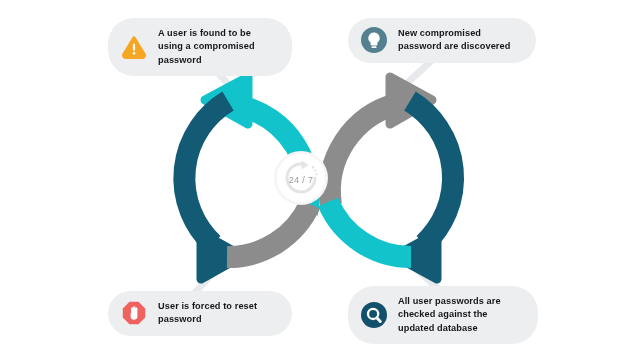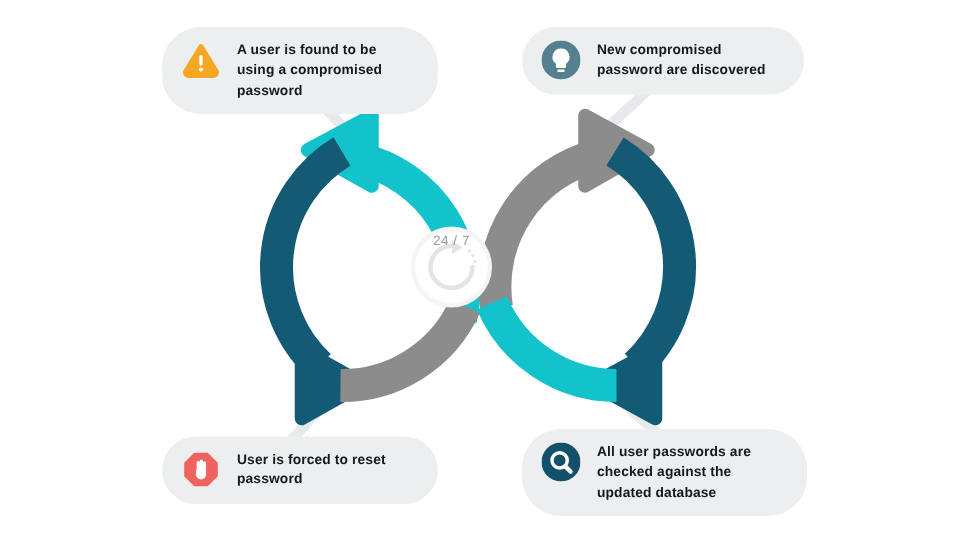--- a/index.html
+++ b/index.html
@@ -17,20 +17,21 @@
   #diagram-svg {
     position: absolute;
     left: 0; top: 0;
     width: 640px; height: 356px;
   }
 
   
   .callout {
     position: absolute;
     display: flex;
+    align-items: center;
     gap: 11px;
     background: #edeef0;
     border-radius: 26px;
     padding: 9px 16px 9px 13px;
     z-index: 5;
   }
   .callout-text {
     font-size: 9.2px;
     font-weight: bold;
     line-height: 1.45;
@@ -51,20 +52,21 @@
   #callout-bottom-right { left: 348px; top: 286px; width: 190px; }
 
   
   #center-badge {
     position: absolute;
     left: 275px; top: 152px;
     width: 52px; height: 52px;
     border-radius: 50%;
     background: #ffffff;
     display: flex;
+    align-items: center;
     justify-content: center;
     z-index: 6;
     box-shadow: 0 0 0 1px #f2f2f2;
   }
   #center-badge-label {
     position: relative;
     font-size: 9px;
     color: #9a9a9e;
     letter-spacing: .04em;
     z-index: 2;

